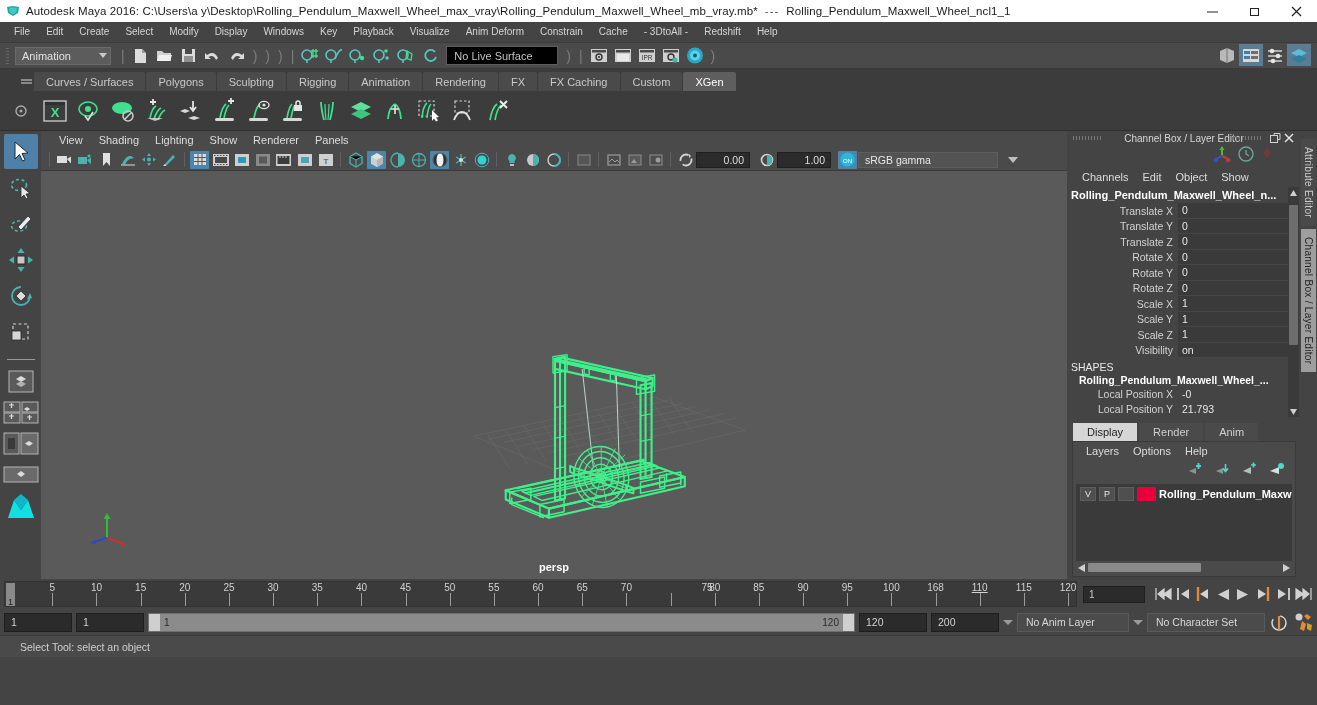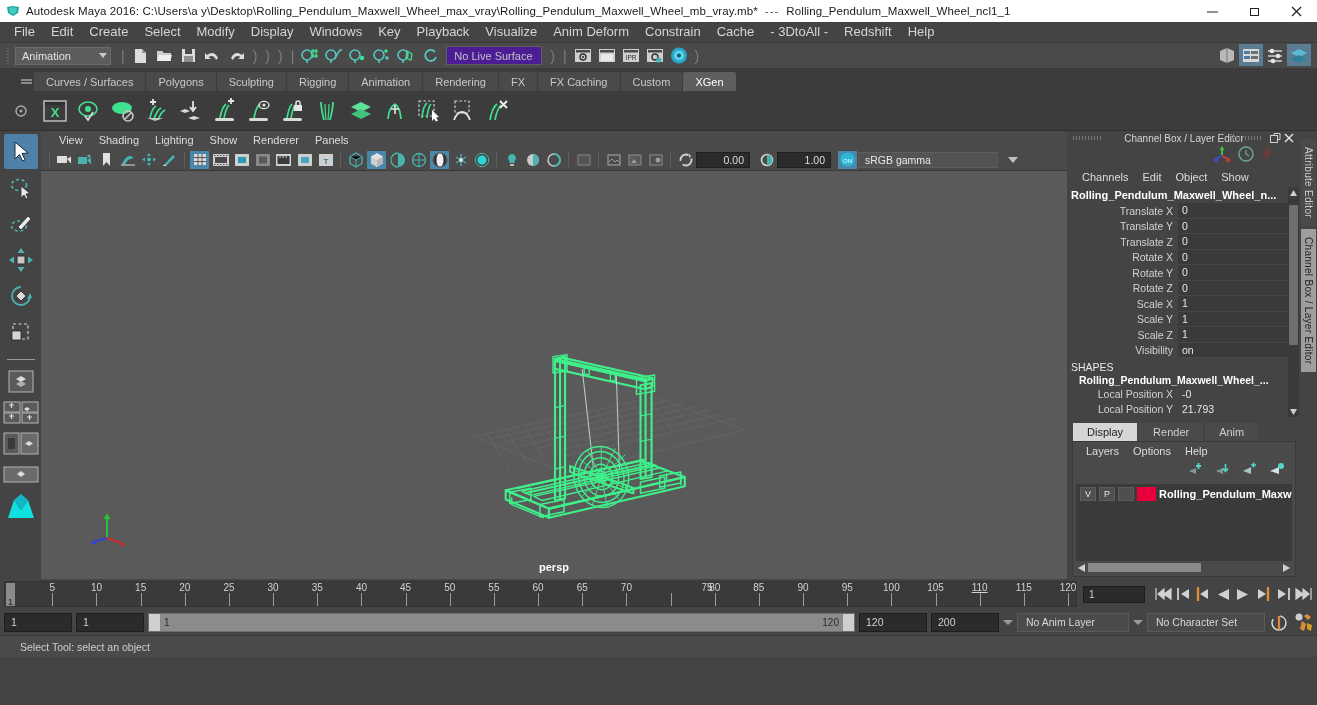--- a/index.html
+++ b/index.html
@@ -29,21 +29,21 @@
     color: #222; font-size: 12px;
   }
   .win-btn svg { display:block; }
 
   
   .menubar {
     height: 21px; background: #444444; display: flex; align-items: center;
     padding-left: 6px; border-bottom: 1px solid #3b3b3b;
   }
   .menu-item {
-    font-size: 13px; color: #d5d5d5; padding: 2px 8px; white-space: nowrap; line-height: 14px;
+    font-size: 10px; color: #d5d5d5; padding: 2px 8px; white-space: nowrap; line-height: 14px;
   }
 
   
   .statusline {
     height: 26px; background: #4a4a4a; display: flex; align-items: center;
     padding: 0 4px; border-bottom: 1px solid #3a3a3a; position: relative;
   }
   .grip { width: 8px; height: 20px; margin-right: 3px; position: relative; flex:0 0 auto;}
   .grip::before {
     content:''; position:absolute; left:2px; top:2px; width:3px; height:16px;
@@ -56,21 +56,21 @@
   }
   .menuset span { font-size: 11px; color: #e2e2e2; }
   .caret-dn { width:0;height:0;border-left:4px solid transparent;border-right:4px solid transparent;border-top:5px solid #c8c8c8; }
   .sl-pipe { color:#7d7d7d; font-size:14px; margin:0 4px; flex:0 0 auto;}
   .ibtn {
     width: 24px; height: 22px; display:flex;align-items:center;justify-content:center;
     flex:0 0 auto; cursor:default;
   }
   .ibtn.sel { background:#5b7d94; }
   .livesurface {
-    height: 19px; width: 96px; background: #4c1d95; border:1px solid #5d5d5d;
+    height: 19px; width: 112px; background: #000000; border:1px solid #5d5d5d;
     display:flex;align-items:center;padding-left:7px; margin: 0 4px; flex:0 0 auto;
   }
   .livesurface span { font-size: 11px; color: #c2c2c2; }
   .sl-right { position:absolute; right: 6px; top:1px; display:flex; align-items:center; }
 
   
   .shelftabs {
     height: 22px; background: #3c3c3c; display: flex; align-items: flex-end;
     padding-left: 18px;
   }
@@ -1190,21 +1190,21 @@
           <div class="ticklbl" style="left: 709.723px;">80</div>
           <div class="tick" style="left: 753.882px;"></div>
           <div class="ticklbl" style="left: 753.882px;">85</div>
           <div class="tick" style="left: 798.042px;"></div>
           <div class="ticklbl" style="left: 798.042px;">90</div>
           <div class="tick" style="left: 842.202px;"></div>
           <div class="ticklbl" style="left: 842.202px;">95</div>
           <div class="tick" style="left: 886.361px;"></div>
           <div class="ticklbl" style="left: 886.361px;">100</div>
           <div class="tick" style="left: 930.521px;"></div>
-          <div class="ticklbl" style="left: 930.521px;">105</div>
+          <div class="ticklbl" style="left: 930.521px;">168</div>
           <div class="tick" style="left: 974.681px;"></div>
           <div class="ticklbl" style="left: 974.681px; text-decoration: underline;">110</div>
           <div class="tick" style="left: 1018.84px;"></div>
           <div class="ticklbl" style="left: 1018.84px;">115</div>
           <div class="tick" style="left: 1063px;"></div>
           <div class="ticklbl" style="left: 1063px;">120</div>
         </div>
     </div>
     <div class="tsright">
       <div class="frfield">

